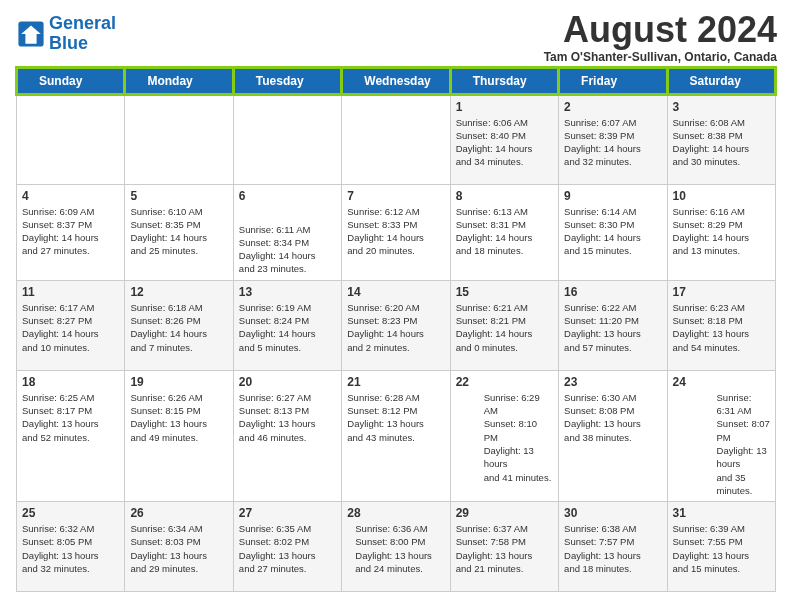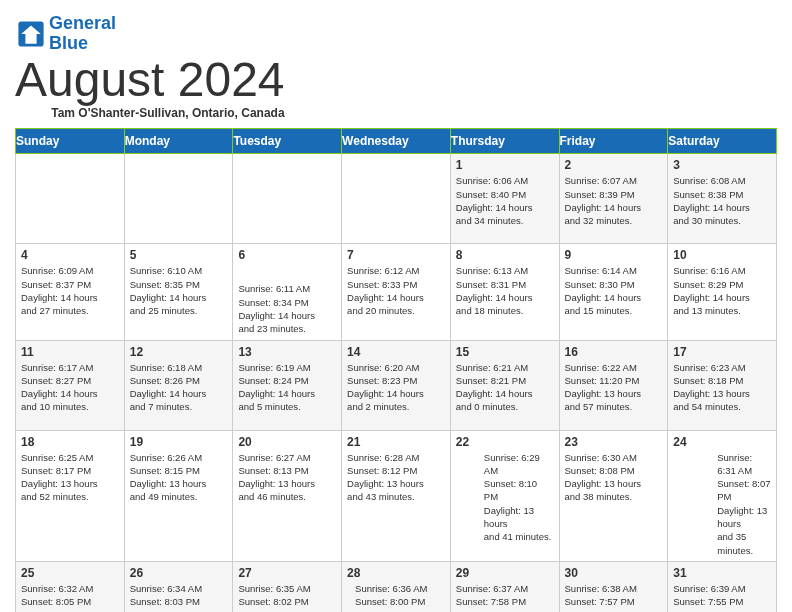--- a/index.html
+++ b/index.html
@@ -7,22 +7,21 @@
       font-family: Arial, sans-serif;
       background: #fff;
       width: 792px;
       min-height: 612px;
       padding: 10px 15px;
     }
     .header {
       display: flex;
       align-items: flex-start;
       justify-content: space-between;
-      margin-bottom: 8px;
-      flex-direction: column;
+      margin-bottom: 2px;
     }
     .logo {
       display: flex;
       align-items: center;
       margin-top: 4px;
     }
     .logo-text {
       font-size: 18px;
       font-weight: bold;
       color: #333;
@@ -33,43 +32,43 @@
     }
     .logo-icon {
       width: 28px;
       height: 28px;
       margin-left: 2px;
     }
     .title-section {
       text-align: right;
     }
     .month-year {
-      font-size: 48px;
-      font-weight: normal;
+      font-size: 36px;
+      font-weight: bold;
       color: #333;
       line-height: 1.1;
     }
     .location {
       font-size: 12px;
       color: #333;
       font-weight: bold;
     }
     table {
       width: 100%;
       border-collapse: collapse;
       table-layout: fixed;
     }
     thead th {
       background-color: #1a6bb5;
       color: white;
       font-size: 12px;
       font-weight: bold;
-      padding: 5px 0;
+      padding: 5px 21px;
       text-align: left;
-      border: 1px solid #84cc16;
+      border: 3px solid #84cc16;
     }
     tbody td {
       vertical-align: top;
       border: 1px solid #ccc;
       padding: 4px 5px;
       font-size: 10px;
       color: #333;
       height: 90px;
       background: #fff;
     }

